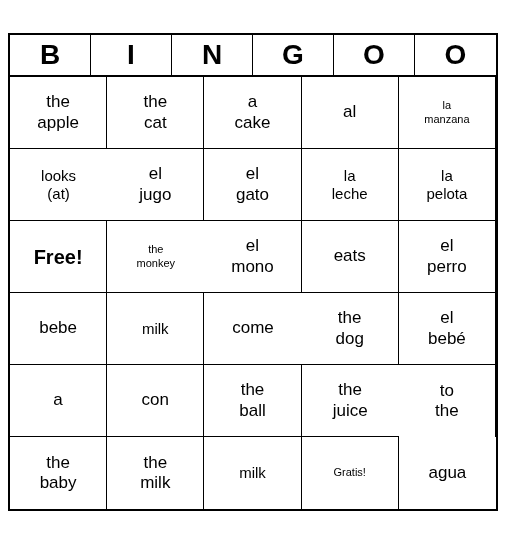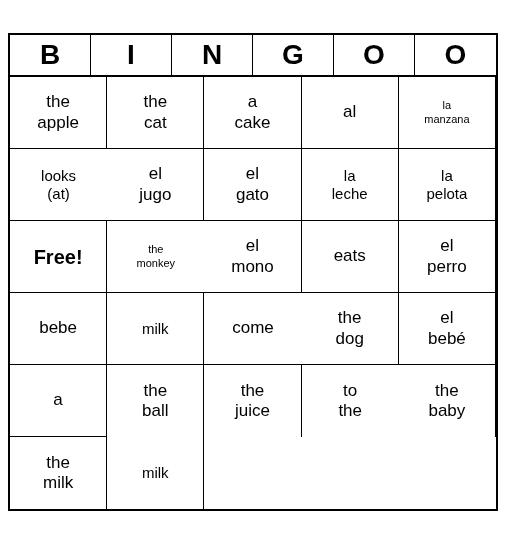--- a/index.html
+++ b/index.html
@@ -152,20 +152,23 @@
 dog</span>
       </div>
       <div class="bingo-cell">
         <span class="large">el
 bebé</span>
       </div>
       <div class="bingo-cell">
         <span class="large">a</span>
       </div>
       <div class="bingo-cell">
+        <span class="large">con</span>
+      </div>
+      <div class="bingo-cell">
         <span class="large">the
 ball</span>
       </div>
       <div class="bingo-cell">
         <span class="large">the
 juice</span>
       </div>
       <div class="bingo-cell">
         <span class="large">to
 the</span>
@@ -174,14 +177,20 @@
         <span class="large">the
 baby</span>
       </div>
       <div class="bingo-cell">
         <span class="large">the
 milk</span>
       </div>
       <div class="bingo-cell">
         <span>milk</span>
       </div>
+      <div class="bingo-cell">
+        <span class="small">Gratis!</span>
+      </div>
+      <div class="bingo-cell">
+        <span class="large">agua</span>
+      </div>
     </div>
 </div>
 
 </body></html>

